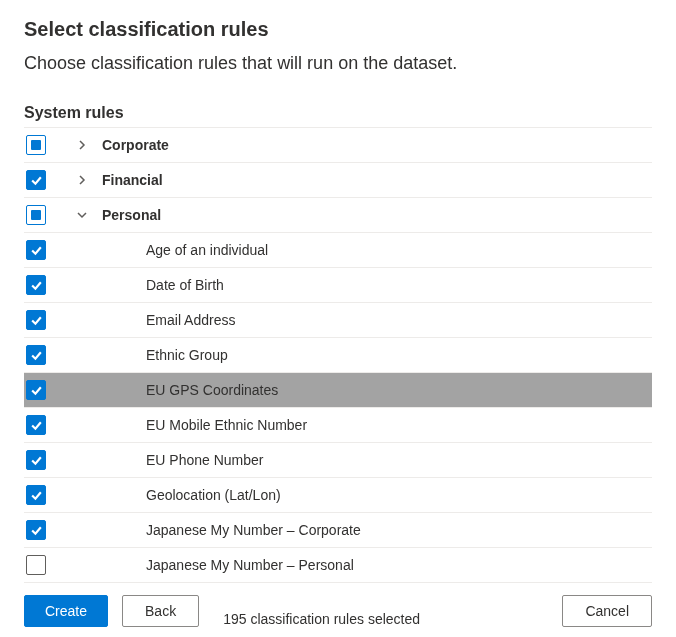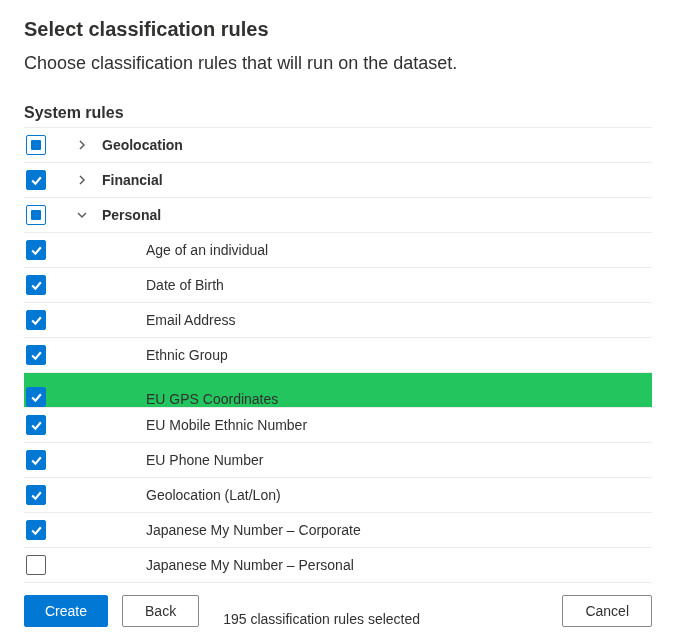--- a/index.html
+++ b/index.html
@@ -33,22 +33,21 @@
       border-top: 1px solid #edebe9;
     }
     .row {
       display: flex;
       align-items: center;
       height: 35px;
       border-bottom: 1px solid #edebe9;
       padding-left: 2px;
     }
     .row.hover {
-      background: #22c55e;
-      align-items: flex-end;
+      background: #a3a3a3;
     }
     .checkbox {
       width: 20px;
       height: 20px;
       border: 1px solid #605e5c;
       border-radius: 2px;
       margin-right: 14px;
       display: inline-flex;
       align-items: center;
       justify-content: center;
@@ -155,21 +154,21 @@
 
 <div class="rules-list">
 
   <div class="row">
     <span class="checkbox mixed"></span>
     <span class="chevron">
       <svg viewBox="0 0 12 12">
           <polyline points="4,2 8,6 4,10"></polyline>
         </svg>
     </span>
-    <span class="label bold">Geolocation</span>
+    <span class="label bold">Corporate</span>
   </div>
 
   <div class="row">
     <span class="checkbox checked">
       <svg viewBox="0 0 12 12">
           <polyline points="2,6 5,9 10,3"></polyline>
         </svg>
     </span>
     <span class="chevron">
       <svg viewBox="0 0 12 12">

